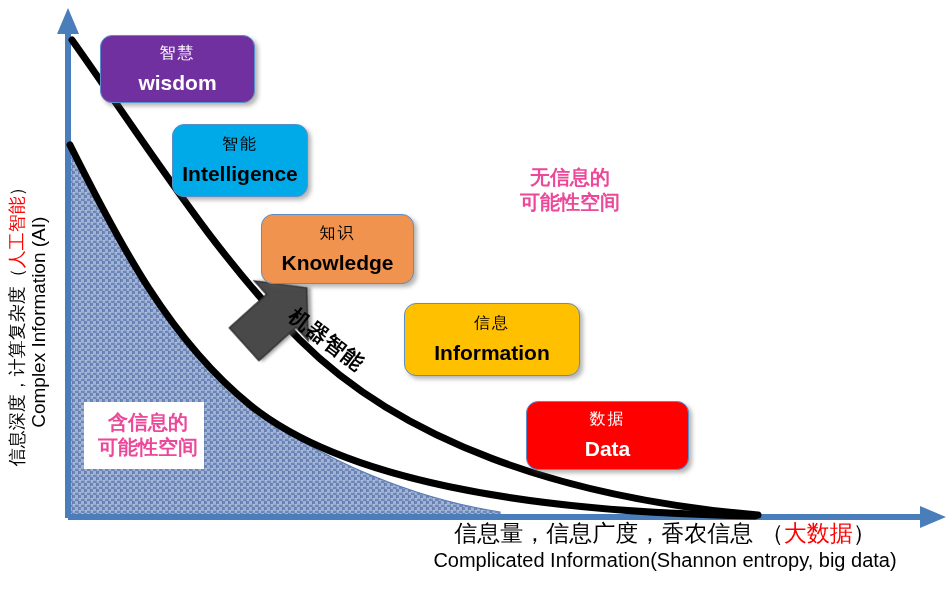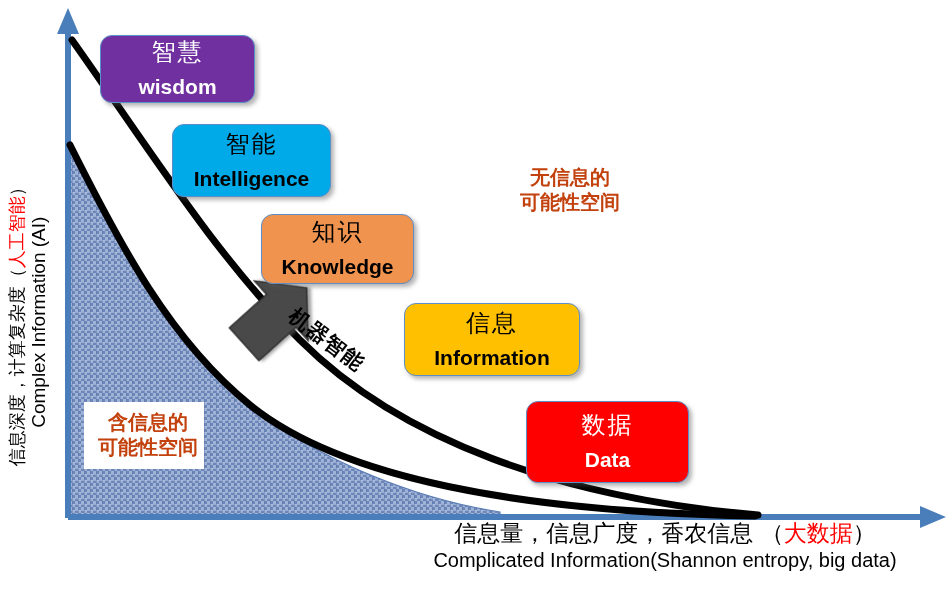--- a/index.html
+++ b/index.html
@@ -32,65 +32,65 @@
     border: 1.5px solid #5b8fc9;
     box-shadow: 3px 3px 4px rgba(90,90,90,0.45);
     display: flex;
     flex-direction: column;
     align-items: center;
     justify-content: center;
     box-sizing: border-box;
     line-height: 1.12;
   }
   .concept-cn {
-    font-size: 24px;
+    font-size: 16px;
     font-weight: normal;
     letter-spacing: 2px;
     font-family: "DejaVu Sans", sans-serif;
   }
   .concept-en {
     font-size: 21px;
     font-weight: bold;
     letter-spacing: 0px;
     margin-top: 9px;
   }
 
   #box-wisdom {
     left: 100px; top: 35px; width: 155px; height: 68px;
     background: #7030a0;
     color: #ffffff;
   }
   #box-intelligence {
-    left: 172px; top: 124px; width: 159px; height: 73px;
+    left: 172px; top: 124px; width: 136px; height: 73px;
     background: #00a9e8;
     color: #000000;
   }
   #box-knowledge {
     left: 261px; top: 214px; width: 153px; height: 70px;
     background: #f0934e;
     color: #000000;
   }
   #box-information {
     left: 404px; top: 303px; width: 176px; height: 73px;
     background: #ffc000;
     color: #000000;
   }
   #box-data {
-    left: 526px; top: 401px; width: 163px; height: 82px;
+    left: 526px; top: 401px; width: 163px; height: 69px;
     background: #ff0000;
     color: #ffffff;
   }
 
   
   .annot {
     position: absolute;
     font-family: "DejaVu Sans", sans-serif;
     font-weight: bold;
     font-size: 20px;
-    color: #c2410c;
+    color: #ec4899;
     line-height: 1.25;
     text-align: center;
     white-space: nowrap;
   }
   #annot-no-info {
     left: 520px; top: 165px;
   }
   #annot-with-info {
     left: 84px; top: 402px;
     background: #ffffff;

